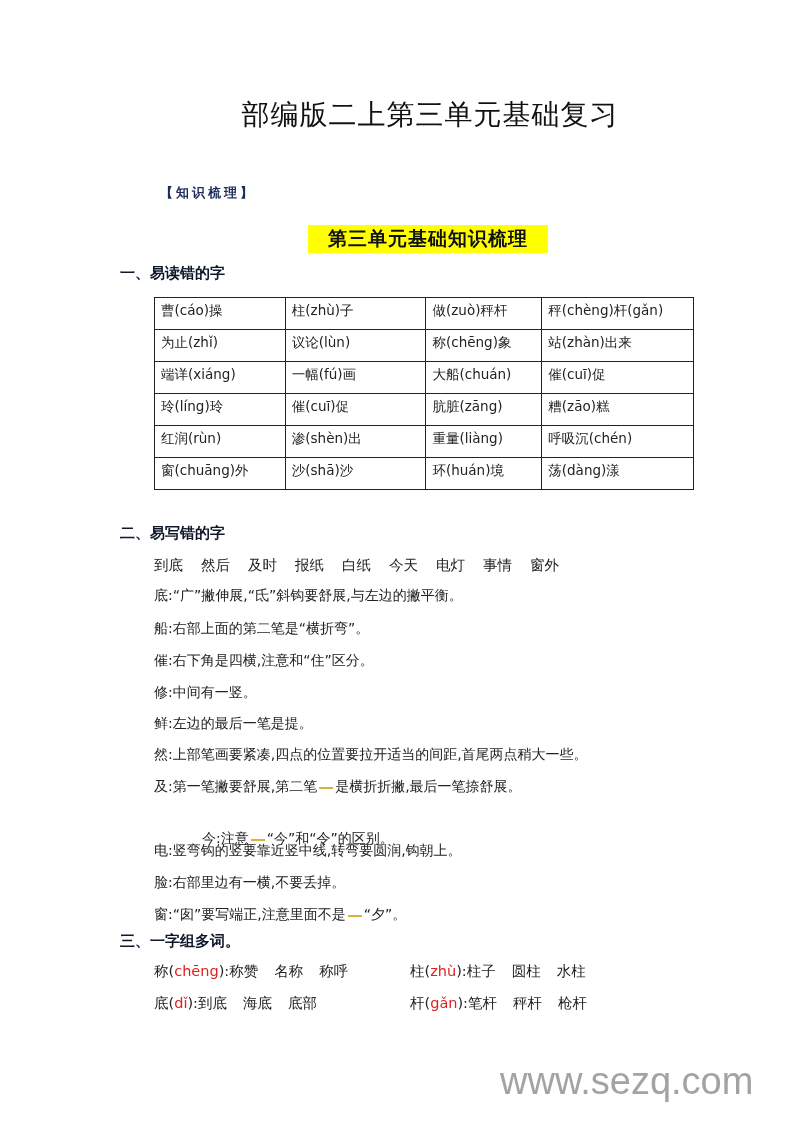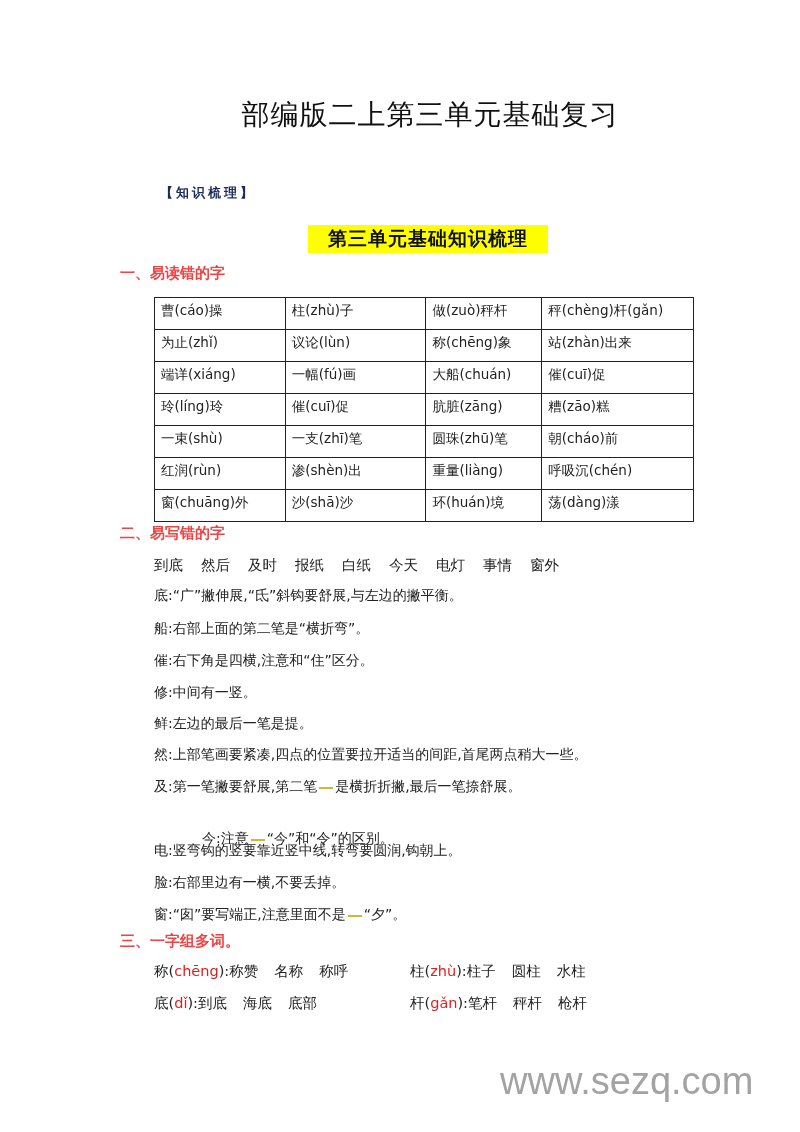--- a/index.html
+++ b/index.html
@@ -5,21 +5,21 @@
   html, body { margin: 0; padding: 0; background: #ffffff; }
   body { width: 800px; height: 1132px; position: relative; overflow: hidden;
          font-family: "DejaVu Sans", sans-serif; color: #111; }
   .abs { position: absolute; white-space: nowrap; }
   .title { left: 0; width: 860px; top: 96px; text-align: center;
            font-family: "DejaVu Serif", serif; font-size: 28px; color: #111; letter-spacing: 1px; }
   .tag { left: 160px; top: 184px; font-family: "DejaVu Serif", serif; font-size: 13px;
          font-weight: bold; color: #1b2a5c; letter-spacing: 3px; }
   .subtitle { left: 308px; top: 225px; background: #ffff00; font-family: "DejaVu Serif", serif;
               font-size: 19px; font-weight: bold; color: #111; padding: 1px 20px; letter-spacing: 1px; }
-  .sec { left: 120px; font-size: 15px; font-weight: bold; color: #ef4444; }
+  .sec { left: 120px; font-size: 15px; font-weight: bold; color: #0f172a; }
   table.words { position: absolute; left: 154px; top: 297px; border-collapse: collapse;
                 width: 540px; }
   table.words td { border: 1px solid #222; height: 31px; padding: 0 0 0 6px; vertical-align: top;
                    font-family: "DejaVu Sans", sans-serif; font-size: 13.5px; line-height: 24px;
                    color: #222; }
   table.words { border: 1px solid #0ea5e9; }
   .line { left: 154px; font-size: 14px; color: #222; }
   .wordrow { left: 154px; top: 556px; font-size: 14.5px; color: #222; }
   .wordrow span { display: inline-block; margin-right: 18px; }
   .mark { display: inline-block; width: 14px; border-bottom: 2px solid #d4b43a;
@@ -64,26 +64,20 @@
         <td>大船(chuán)</td>
         <td>催(cuī)促</td>
       </tr>
       <tr>
         <td>玲(líng)玲</td>
         <td>催(cuī)促</td>
         <td>肮脏(zāng)</td>
         <td>糟(zāo)糕</td>
       </tr>
       <tr>
-        <td>一束(shù)</td>
-        <td>一支(zhī)笔</td>
-        <td>圆珠(zhū)笔</td>
-        <td>朝(cháo)前</td>
-      </tr>
-      <tr>
         <td>红润(rùn)</td>
         <td>渗(shèn)出</td>
         <td>重量(liàng)</td>
         <td>呼吸沉(chén)</td>
       </tr>
       <tr>
         <td>窗(chuāng)外</td>
         <td>沙(shā)沙</td>
         <td>环(huán)境</td>
         <td>荡(dàng)漾</td>

